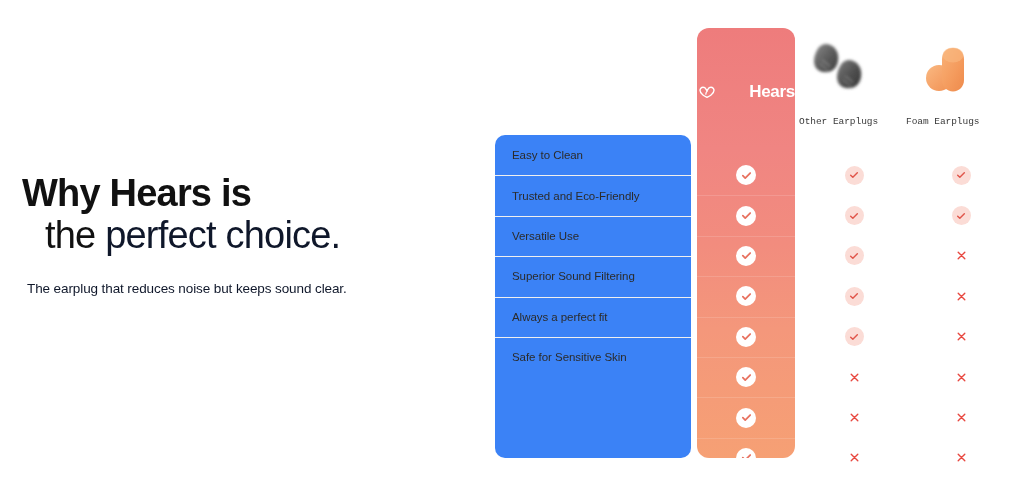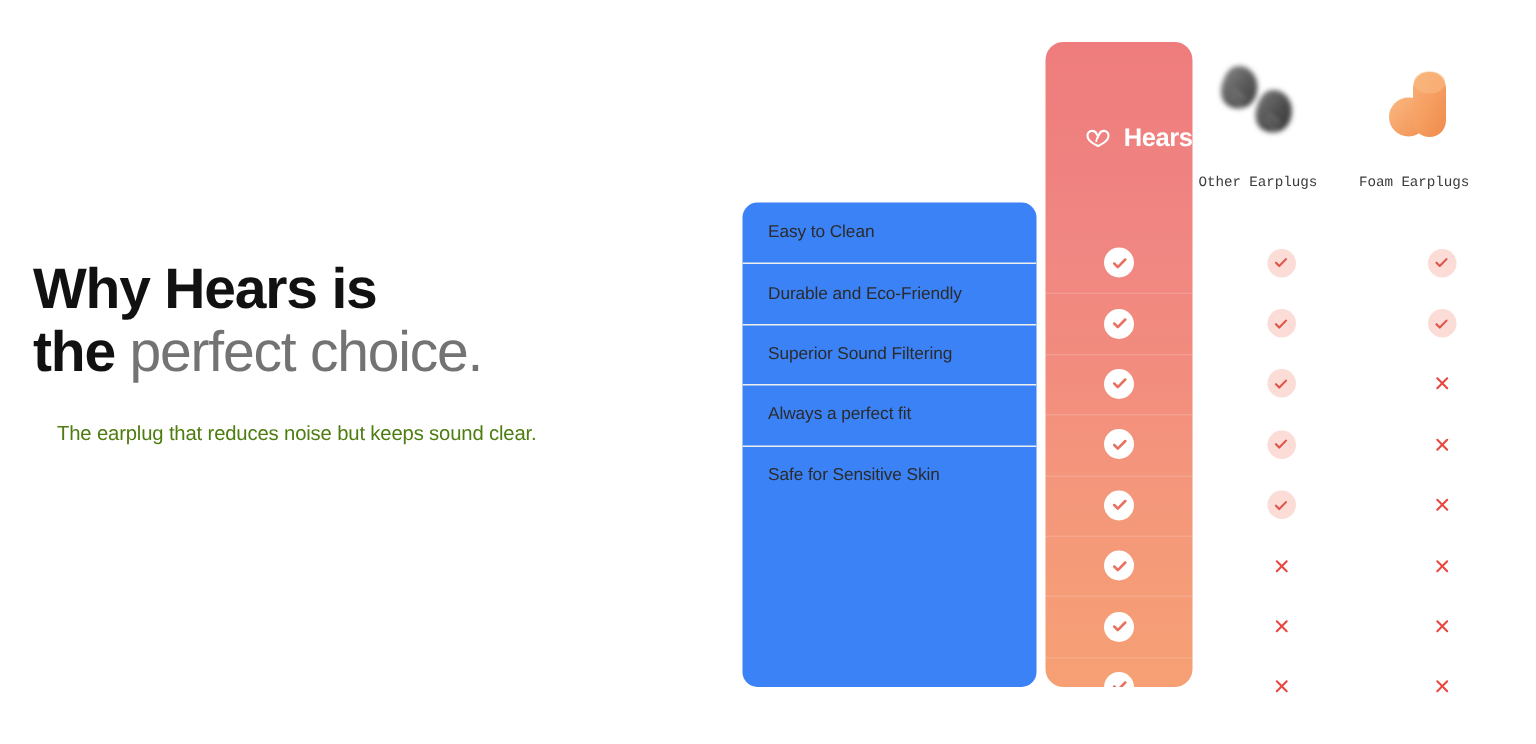--- a/index.html
+++ b/index.html
@@ -25,32 +25,33 @@
   }
   #headline {
     margin: 0;
     font-size: 38px;
     line-height: 42px;
     font-weight: 700;
     color: #111111;
     letter-spacing: -0.8px;
   }
   #headline .accent {
-    color: #737373;
+    color: #0f172a;
     font-weight: 400;
     text-align: center;
   }
   #headline .plain-line2 {
-    font-weight: 700;
+    font-weight: 400;
+    margin-left: 23px;
   }
   #subhead {
-    margin: 24px 0 0 16px;
+    margin: 24px 0 0 5px;
     font-size: 13.5px;
     line-height: 18px;
-    color: #4d7c0f;
+    color: #0f172a;
     font-weight: 400;
     letter-spacing: -0.1px;
   }
 
   
   #comparison {
     position: absolute;
     left: 495px;
     top: 0;
     width: 529px;
@@ -107,21 +108,21 @@
     overflow: hidden;
   }
   #hears-brand {
     position: absolute;
     top: 0;
     left: 0;
     right: 0;
     height: 127px;
     display: flex;
     align-items: center;
-    justify-content: flex-end;
+    justify-content: space-between;
     gap: 7px;
   }
   #hears-brand .brand-name {
     color: #ffffff;
     font-size: 17px;
     font-weight: 700;
     letter-spacing: -0.3px;
   }
   #hears-brand .brand-mark {
     width: 20px;
@@ -230,21 +231,24 @@
   <p id="subhead">The earplug that reduces noise but keeps sound clear.</p>
 </div>
 
 <div id="comparison">
 
   <div id="feature-panel">
     <div class="feature-row">
       <span class="feature-label">Easy to Clean</span>
     </div>
     <div class="feature-row">
-      <span class="feature-label">Durable and Eco-Friendly</span>
+      <span class="feature-label">Trusted and Eco-Friendly</span>
+    </div>
+    <div class="feature-row">
+      <span class="feature-label">Versatile Use</span>
     </div>
     <div class="feature-row">
       <span class="feature-label">Superior Sound Filtering</span>
     </div>
     <div class="feature-row">
       <span class="feature-label">Always a perfect fit</span>
     </div>
     <div class="feature-row">
       <span class="feature-label">Safe for Sensitive Skin</span>
     </div>

